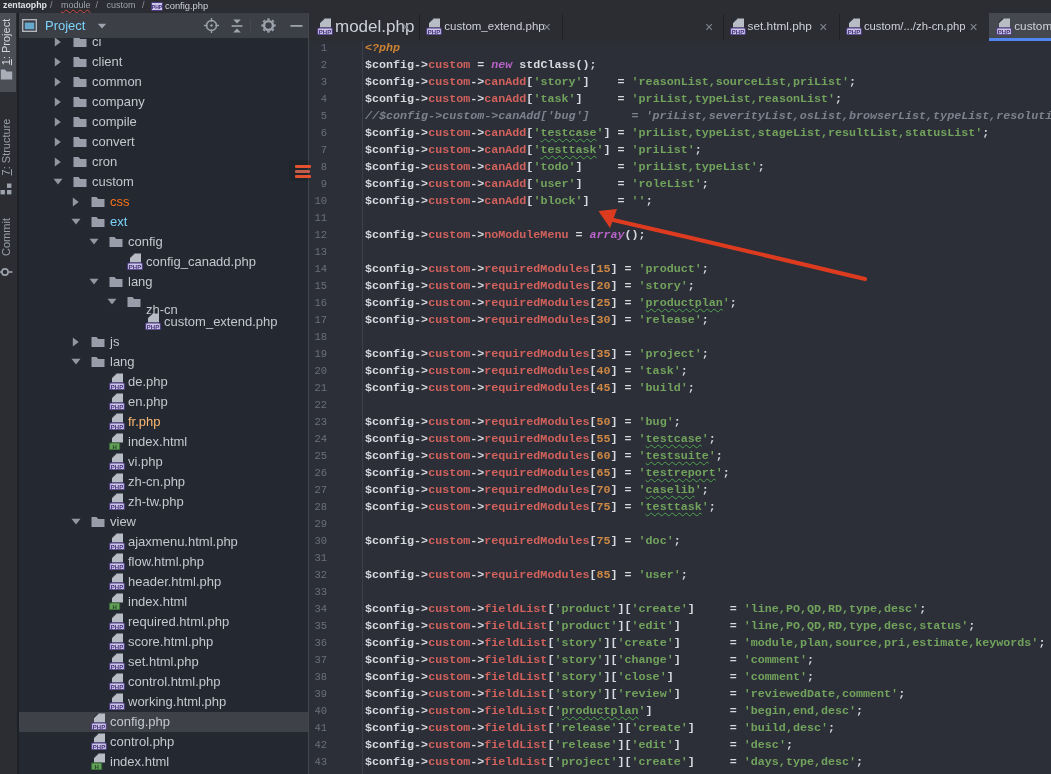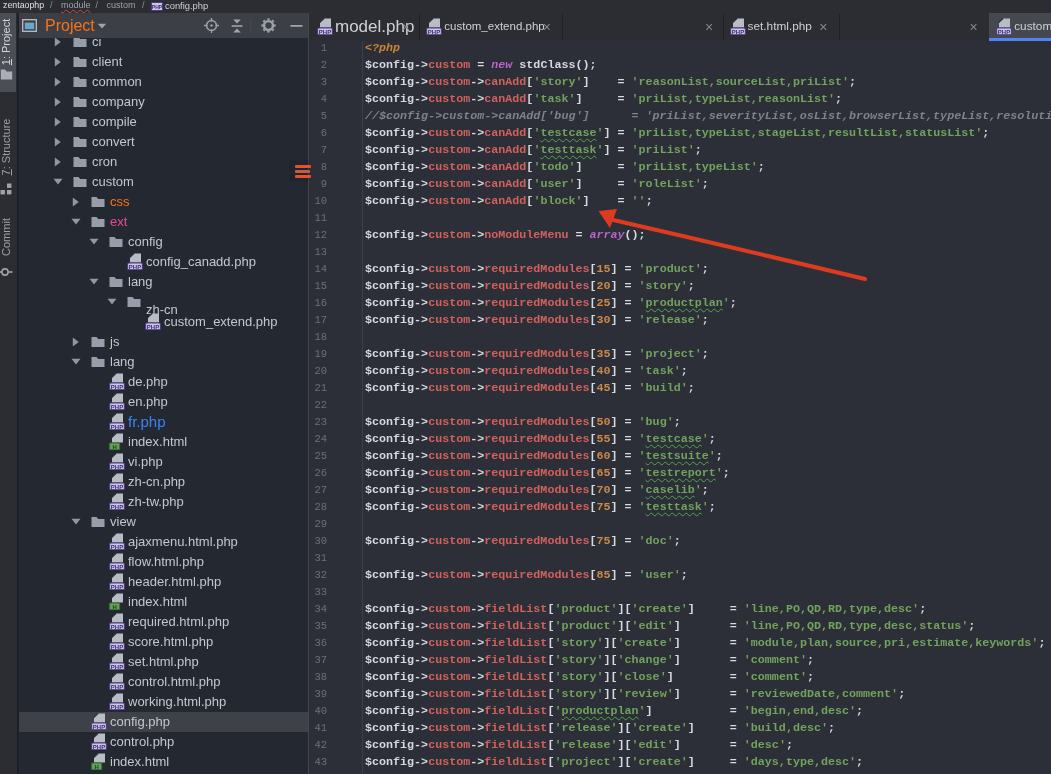--- a/index.html
+++ b/index.html
@@ -19,21 +19,21 @@
 .code .cm { color:#7d838e; font-style:italic; }
 .code .sq { text-decoration:underline wavy #4fa34f 1px; text-underline-offset:2px; text-decoration-skip-ink:none; }
 .nums { position:absolute; left:309px; top:40px; width:18px; text-align:right;
   font-size:10.5px; line-height:17px; color:#6a707c; font-weight:normal; }
 .vlab { position:absolute; white-space:nowrap; font-size:11px; color:#9ba0a9; }
 </style></head>
 <body>
 <div id="page">
 
 <div style="position:absolute;left:0;top:0;width:1051px;height:13px;background:#2b2d32;overflow:hidden">
-  <div style="position:absolute;left:3px;top:-1px;font-size:8.8px;line-height:13px;font-weight:normal;color:#dee1e6">zentaophp</div>
+  <div style="position:absolute;left:3px;top:-1px;font-size:8.8px;line-height:13px;font-weight:bold;color:#dee1e6">zentaophp</div>
   <div style="position:absolute;left:50px;top:-1px;font-size:9px;line-height:13px;color:#8d929b">/</div>
   <div style="position:absolute;left:61px;top:-1px;font-size:9px;line-height:13px;color:#9da1aa;text-decoration:underline wavy #cf4944 1px;text-underline-offset:1px;text-decoration-skip-ink:none">module</div>
   <div style="position:absolute;left:95.5px;top:-1px;font-size:9px;line-height:13px;color:#8d929b">/</div>
   <div style="position:absolute;left:106.5px;top:-1px;font-size:9px;line-height:13px;color:#9da1aa">custom</div>
   <div style="position:absolute;left:142px;top:-1px;font-size:9px;line-height:13px;color:#8d929b">/</div>
   <div style="position:absolute;left:151px;top:2px">
         <svg width="12" height="9" viewBox="0 0 12 9">
           <rect x="0.5" y="0.5" width="11" height="8" rx="1" fill="#cdc5e8" stroke="#4b3a82"></rect>
           <text x="6" y="7" font-family="Liberation Sans, sans-serif" font-size="5" font-weight="bold" fill="#3c2c73" text-anchor="middle">PHP</text>
         </svg>
@@ -174,21 +174,21 @@
 <div style="position:absolute;left:71px;top:218px">
           <svg width="10" height="7" viewBox="0 0 10 7">
             <polygon points="0.5,0.8 9.5,0.8 5,6.4" fill="#9298a2"></polygon>
           </svg>
         </div>
         <div style="position:absolute;left:91px;top:216px">
           <svg width="14" height="12" viewBox="0 0 14 12">
 <path d="M0.5 1 h5 l1.7 2.1 h6.3 v7.9 h-13 z" fill="#989ea9"></path>
 </svg>
         </div>
-        <div style="position:absolute;left:110px;top:212px;height:20px;line-height:20px;font-size:13px;color:#ec4899;white-space:nowrap">ext</div>
+        <div style="position:absolute;left:110px;top:212px;height:20px;line-height:20px;font-size:13px;color:#7dd3fc;white-space:nowrap">ext</div>
 <div style="position:absolute;left:89px;top:238px">
           <svg width="10" height="7" viewBox="0 0 10 7">
             <polygon points="0.5,0.8 9.5,0.8 5,6.4" fill="#9298a2"></polygon>
           </svg>
         </div>
         <div style="position:absolute;left:109px;top:236px">
           <svg width="14" height="12" viewBox="0 0 14 12">
 <path d="M0.5 1 h5 l1.7 2.1 h6.3 v7.9 h-13 z" fill="#989ea9"></path>
 </svg>
         </div>
@@ -274,21 +274,21 @@
         </div>
         <div style="position:absolute;left:128px;top:392px;height:20px;line-height:20px;font-size:13px;color:#c3c7ce;white-space:nowrap">en.php</div>
 <div style="position:absolute;left:109px;top:413px">
           <svg width="16" height="17" viewBox="0 0 16 17">
 <polygon points="6.8,0.5 14,0.5 14,9.5 3,9.5 3,4.4" fill="#b7bcc5"></polygon>
 <line x1="2.6" y1="4.6" x2="7.2" y2="0.2" stroke="#2c313a" stroke-width="1.3"></line>
 <rect x="0.6" y="10" width="14.8" height="6.7" rx="1" fill="#cdc5e8" stroke="#4b3a82" stroke-width="1.1"></rect>
 <text x="8" y="15.6" font-family="Liberation Sans, sans-serif" font-size="6" font-weight="bold" fill="#3c2c73" text-anchor="middle">PHP</text>
 </svg>
         </div>
-        <div style="position:absolute;left:128px;top:412px;height:20px;line-height:20px;font-size:15px;color:#3b82f6;white-space:nowrap">fr.php</div>
+        <div style="position:absolute;left:128px;top:412px;height:20px;line-height:20px;font-size:13px;color:#fdba74;white-space:nowrap">fr.php</div>
 <div style="position:absolute;left:109px;top:433px">
           <svg width="16" height="17" viewBox="0 0 16 17">
 <polygon points="6.8,0.5 14,0.5 14,9.5 3,9.5 3,4.4" fill="#b7bcc5"></polygon>
 <line x1="2.6" y1="4.6" x2="7.2" y2="0.2" stroke="#2c313a" stroke-width="1.3"></line>
 <rect x="0.6" y="10" width="10" height="6.7" rx="1" fill="#63a159" stroke="#3b6e38" stroke-width="1.1"></rect>
 <text x="5.6" y="15.6" font-family="Liberation Sans, sans-serif" font-size="6" font-weight="bold" fill="#1e3d20" text-anchor="middle">H</text>
 </svg>
         </div>
         <div style="position:absolute;left:128px;top:432px;height:20px;line-height:20px;font-size:13px;color:#c3c7ce;white-space:nowrap">index.html</div>
 <div style="position:absolute;left:109px;top:453px">
@@ -441,21 +441,21 @@
 </div>
 </div>
 
 <div style="position:absolute;left:19px;top:13px;width:289px;height:25px;background:#3c3f46">
   <div style="position:absolute;left:3px;top:6px">
         <svg width="15" height="13" viewBox="0 0 15 13">
 <rect x="0.7" y="0.7" width="13.6" height="11.6" fill="none" stroke="#b9bfc7" stroke-width="1.3"></rect>
 <rect x="2.8" y="3.6" width="9.4" height="6.6" fill="#67a8cf"></rect>
 </svg>
       </div>
-  <div style="position:absolute;left:26px;top:0;height:25px;line-height:25px;font-size:16px;color:#f97316">Project</div>
+  <div style="position:absolute;left:26px;top:0;height:25px;line-height:25px;font-size:13px;color:#7dd3fc">Project</div>
   <div style="position:absolute;left:78px;top:10px">
         <svg width="10" height="6" viewBox="0 0 10 6">
           <polygon points="0.8,0.8 9.2,0.8 5,5.4" fill="#9ea4ad"></polygon>
         </svg>
       </div>
   <div style="position:absolute;left:184px;top:4px">
         <svg width="17" height="17" viewBox="0 0 17 17">
 <circle cx="8.5" cy="8.5" r="5" fill="none" stroke="#9ea4ad" stroke-width="1.4"></circle>
 <line x1="8.5" y1="1" x2="8.5" y2="4.6" stroke="#9ea4ad" stroke-width="1.4"></line>
 <line x1="8.5" y1="12.4" x2="8.5" y2="16" stroke="#9ea4ad" stroke-width="1.4"></line>
@@ -533,20 +533,32 @@
 <line x1="2.6" y1="4.6" x2="7.2" y2="0.2" stroke="#2c313a" stroke-width="1.3"></line>
 <rect x="0.6" y="10" width="14.8" height="6.7" rx="1" fill="#cdc5e8" stroke="#4b3a82" stroke-width="1.1"></rect>
 <text x="8" y="15.6" font-family="Liberation Sans, sans-serif" font-size="6" font-weight="bold" fill="#3c2c73" text-anchor="middle">PHP</text>
 </svg>
       </div>
 <div style="position:absolute;left:25px;top:0;height:27px;line-height:27px;font-size:11.8px;color:#ced1d7;white-space:nowrap">set.html.php</div>
 <div style="position:absolute;right:8.299999999999955px;top:0"></div>
 </div>
 <div style="position:absolute;left:819.2px;top:13.5px;height:27px;line-height:27px;font-size:14px;color:#84898f">×</div>
 <div style="position:absolute;left:838.9px;top:14px;width:1px;height:26px;background:#1f2126"></div>
+<div style="position:absolute;left:838.9px;top:13px;width:150.30000000000007px;height:28px;background:transparent;overflow:hidden">
+<div style="position:absolute;left:7px;top:5px">
+        <svg width="16" height="17" viewBox="0 0 16 17">
+<polygon points="6.8,0.5 14,0.5 14,9.5 3,9.5 3,4.4" fill="#b7bcc5"></polygon>
+<line x1="2.6" y1="4.6" x2="7.2" y2="0.2" stroke="#2c313a" stroke-width="1.3"></line>
+<rect x="0.6" y="10" width="14.8" height="6.7" rx="1" fill="#cdc5e8" stroke="#4b3a82" stroke-width="1.1"></rect>
+<text x="8" y="15.6" font-family="Liberation Sans, sans-serif" font-size="6" font-weight="bold" fill="#3c2c73" text-anchor="middle">PHP</text>
+</svg>
+      </div>
+<div style="position:absolute;left:25px;top:0;height:27px;line-height:27px;font-size:11.3px;color:#ced1d7;white-space:nowrap">custom/.../zh-cn.php</div>
+<div style="position:absolute;right:42.30000000000007px;top:0"></div>
+</div>
 <div style="position:absolute;left:969.4px;top:13.5px;height:27px;line-height:27px;font-size:14px;color:#84898f">×</div>
 <div style="position:absolute;left:989.2px;top:14px;width:1px;height:26px;background:#1f2126"></div>
 <div style="position:absolute;left:989.2px;top:13px;width:62.799999999999955px;height:28px;background:#45484e;overflow:hidden">
 <div style="position:absolute;left:7px;top:5px">
         <svg width="16" height="17" viewBox="0 0 16 17">
 <polygon points="6.8,0.5 14,0.5 14,9.5 3,9.5 3,4.4" fill="#b7bcc5"></polygon>
 <line x1="2.6" y1="4.6" x2="7.2" y2="0.2" stroke="#2c313a" stroke-width="1.3"></line>
 <rect x="0.6" y="10" width="14.8" height="6.7" rx="1" fill="#cdc5e8" stroke="#4b3a82" stroke-width="1.1"></rect>
 <text x="8" y="15.6" font-family="Liberation Sans, sans-serif" font-size="6" font-weight="bold" fill="#3c2c73" text-anchor="middle">PHP</text>
 </svg>

